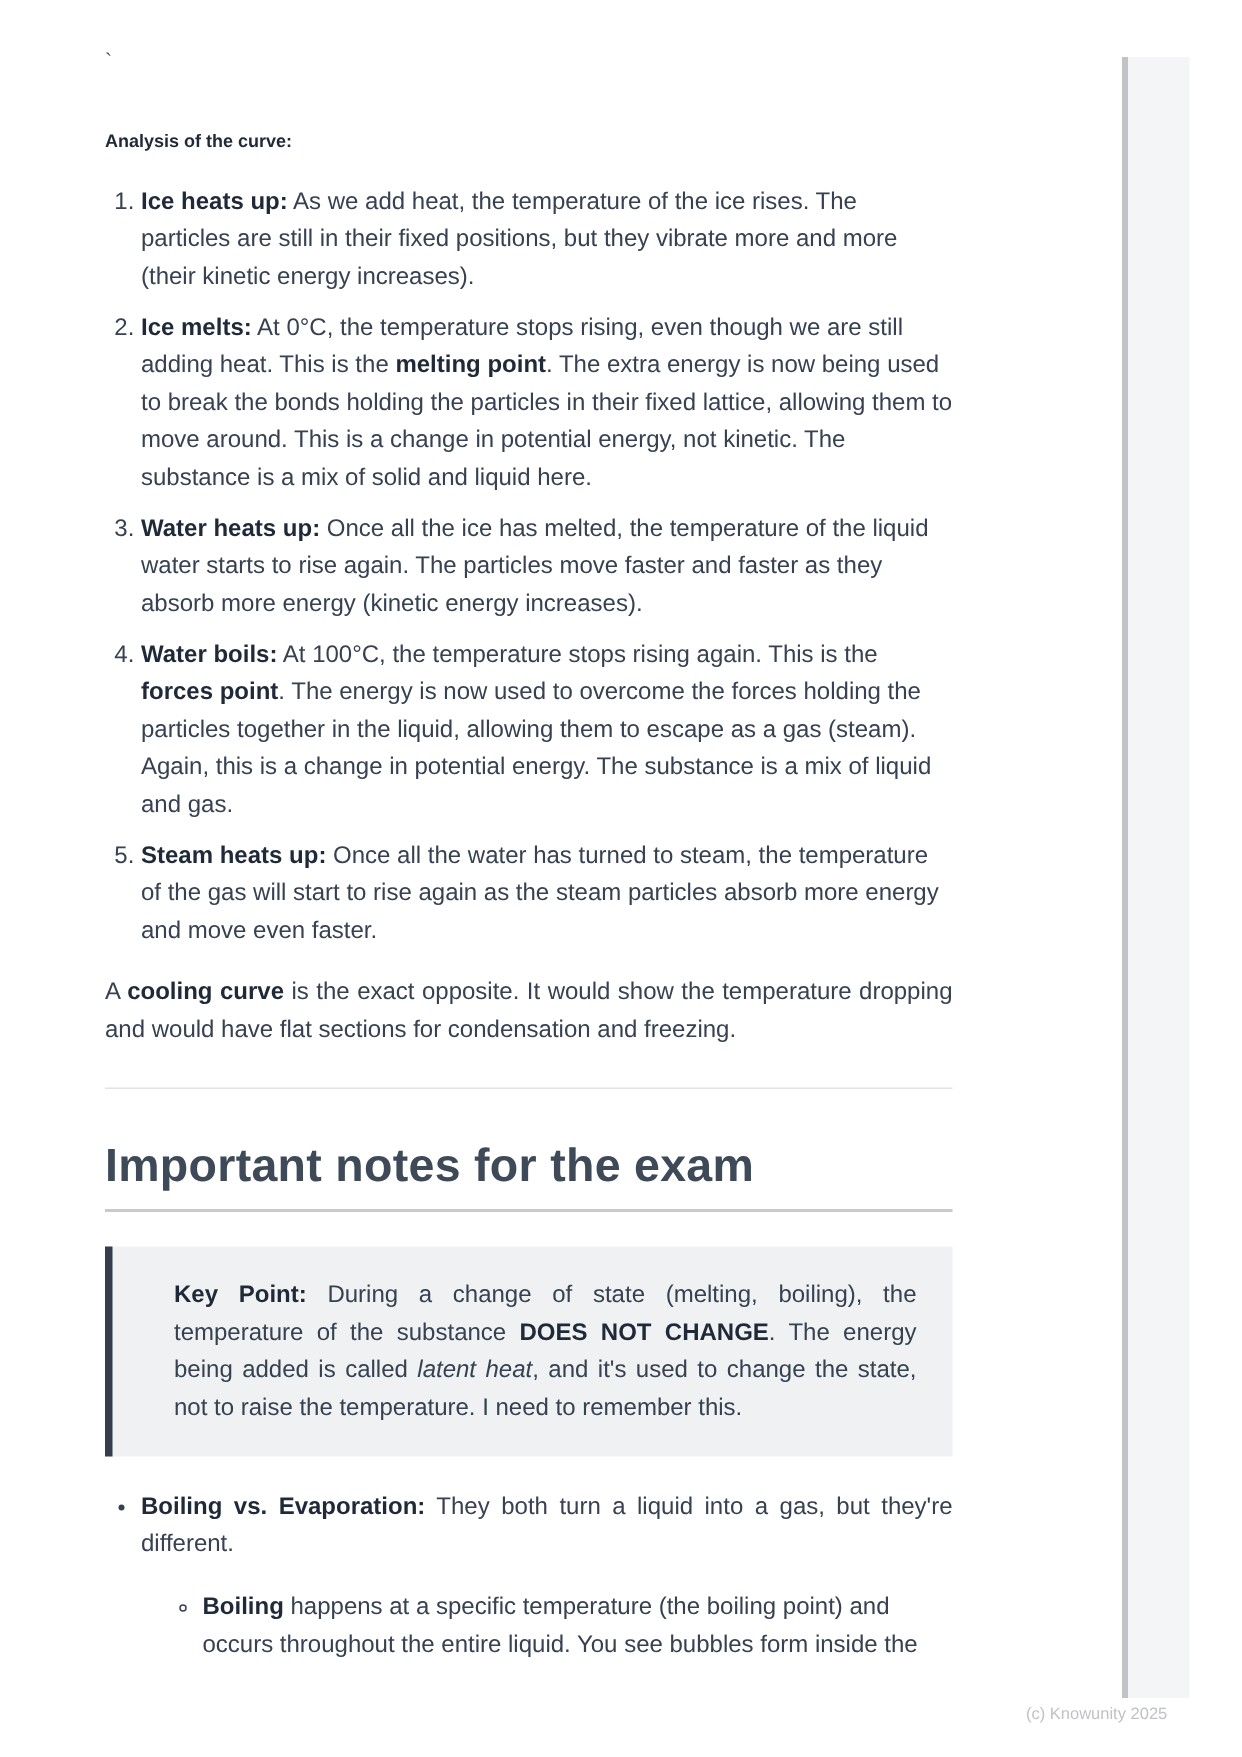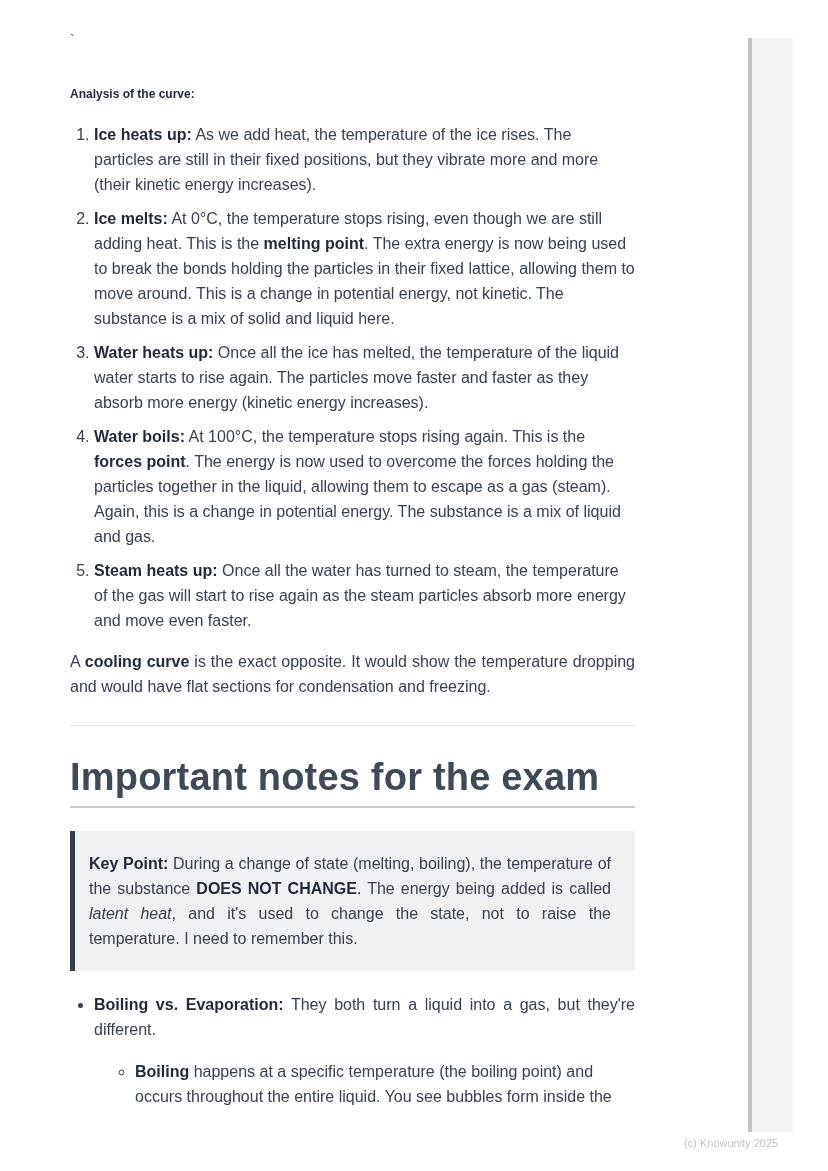--- a/index.html
+++ b/index.html
@@ -45,33 +45,33 @@
   }
 
   hr.section-divider {
     border: none; height: 1px;
     background: #e2e3e4;
     margin: 26px 0 0 0;
   }
 
   h1.exam-heading {
     margin: 31px 0 0 0;
-    font-size: 38px; line-height: 40px;
+    font-size: 31px; line-height: 40px;
     font-weight: 700;
     color: #3f4a59;
     letter-spacing: 0.2px;
     padding-bottom: 9px;
     border-bottom: 2px solid #c9cacc;
   }
 
   .keypoint-callout {
     margin-top: 23px;
     background: #f0f1f2;
     border-left: 5px solid #353d4c;
-    padding: 20px 24px 20px 14px;
+    padding: 20px 24px 20px 41px;
     text-align: justify;
   }
 
   ul.bullet-list {
     margin: 21px 0 0 0;
     padding-left: 24px;
     list-style: disc;
   }
   ul.bullet-list > li { text-align: justify; }
   ul.sub-bullet-list {

